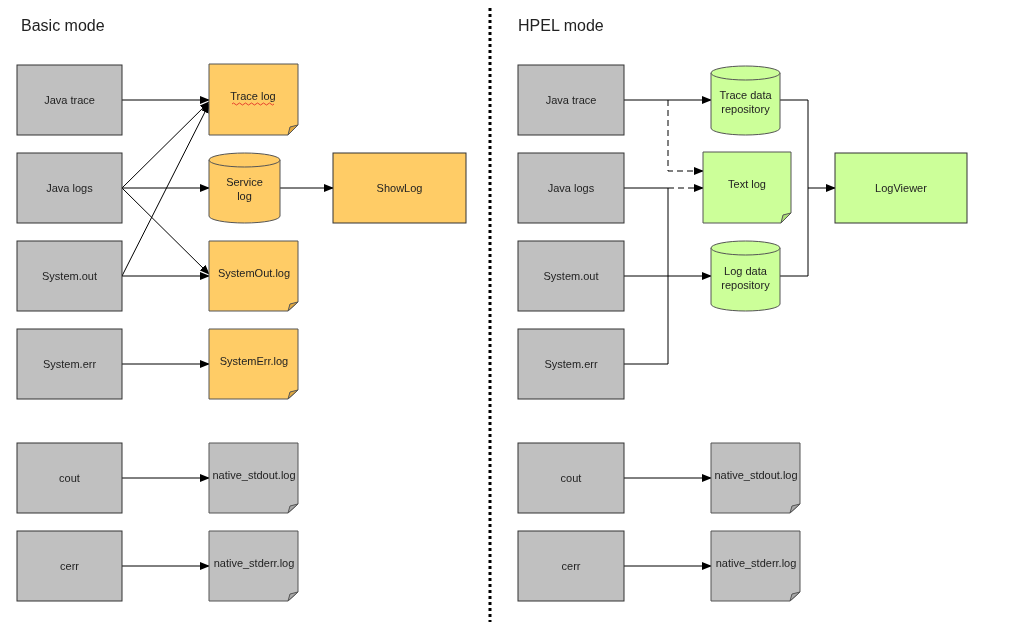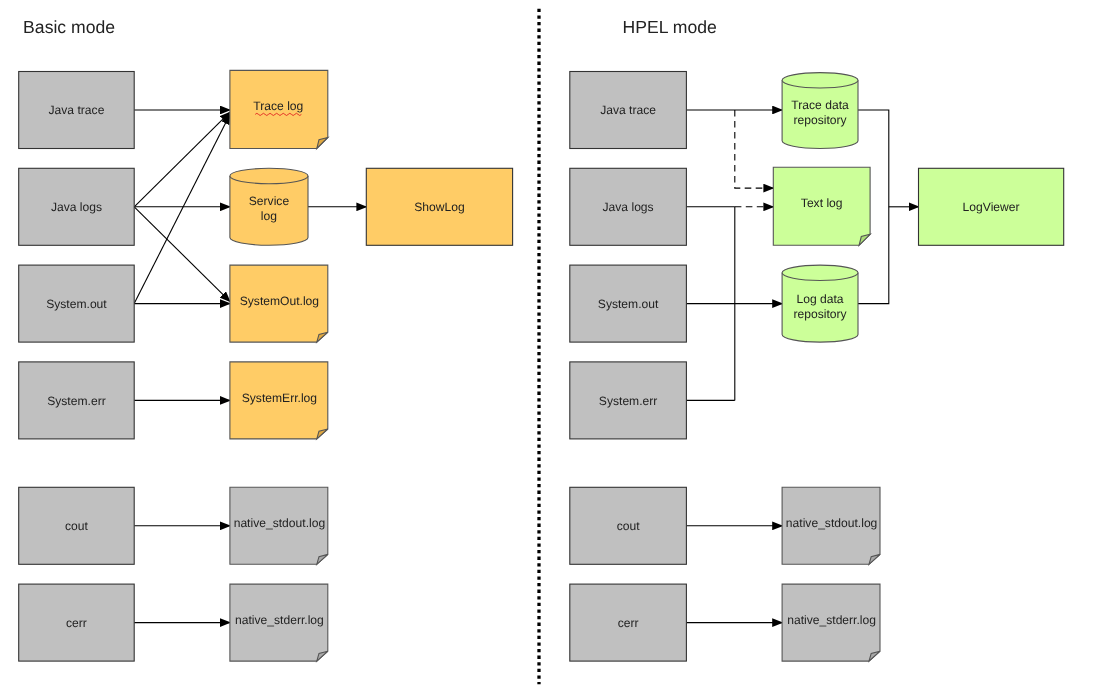--- a/index.html
+++ b/index.html
@@ -5,21 +5,21 @@
   html, body { margin:0; padding:0; background:#ffffff; }
   body { width:1010px; height:634px; position:relative; overflow:hidden; font-family:"Liberation Sans", sans-serif; }
   svg { position:absolute; left:0; top:0; }
   .title { position:absolute; font-size:16px; color:#222; }
   .lbl { font-family:"Liberation Sans", sans-serif; font-size:11px; fill:#222; }
 </style>
 </head>
 <body>
 
 <div class="title" style="left:21px;top:17px;">Basic mode</div>
-<div class="title" style="left:518px;top:17px;margin-left:48px;">HPEL mode</div>
+<div class="title" style="left:518px;top:17px;">HPEL mode</div>
 
 <svg width="1010" height="634" viewBox="0 0 1010 634">
   <defs>
     <marker id="arr" markerWidth="10" markerHeight="8" refX="9" refY="4" orient="auto" markerUnits="userSpaceOnUse">
       <path d="M0,0 L10,4 L0,8 Z" fill="#000"></path>
     </marker>
   </defs>
 
   <line x1="490" y1="8" x2="490" y2="622" stroke="#000" stroke-width="3" stroke-dasharray="3,3"></line>
 

